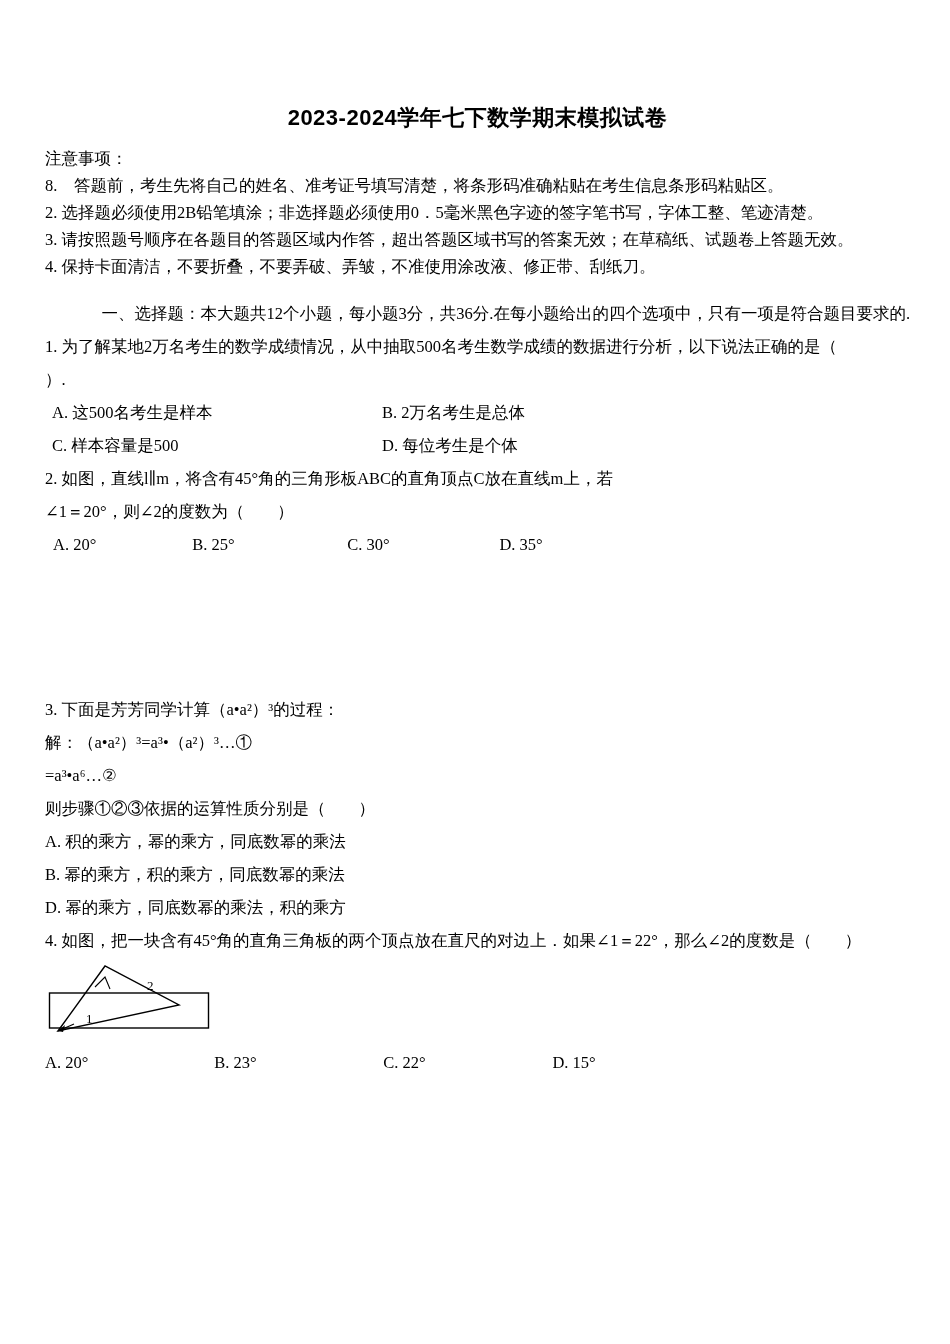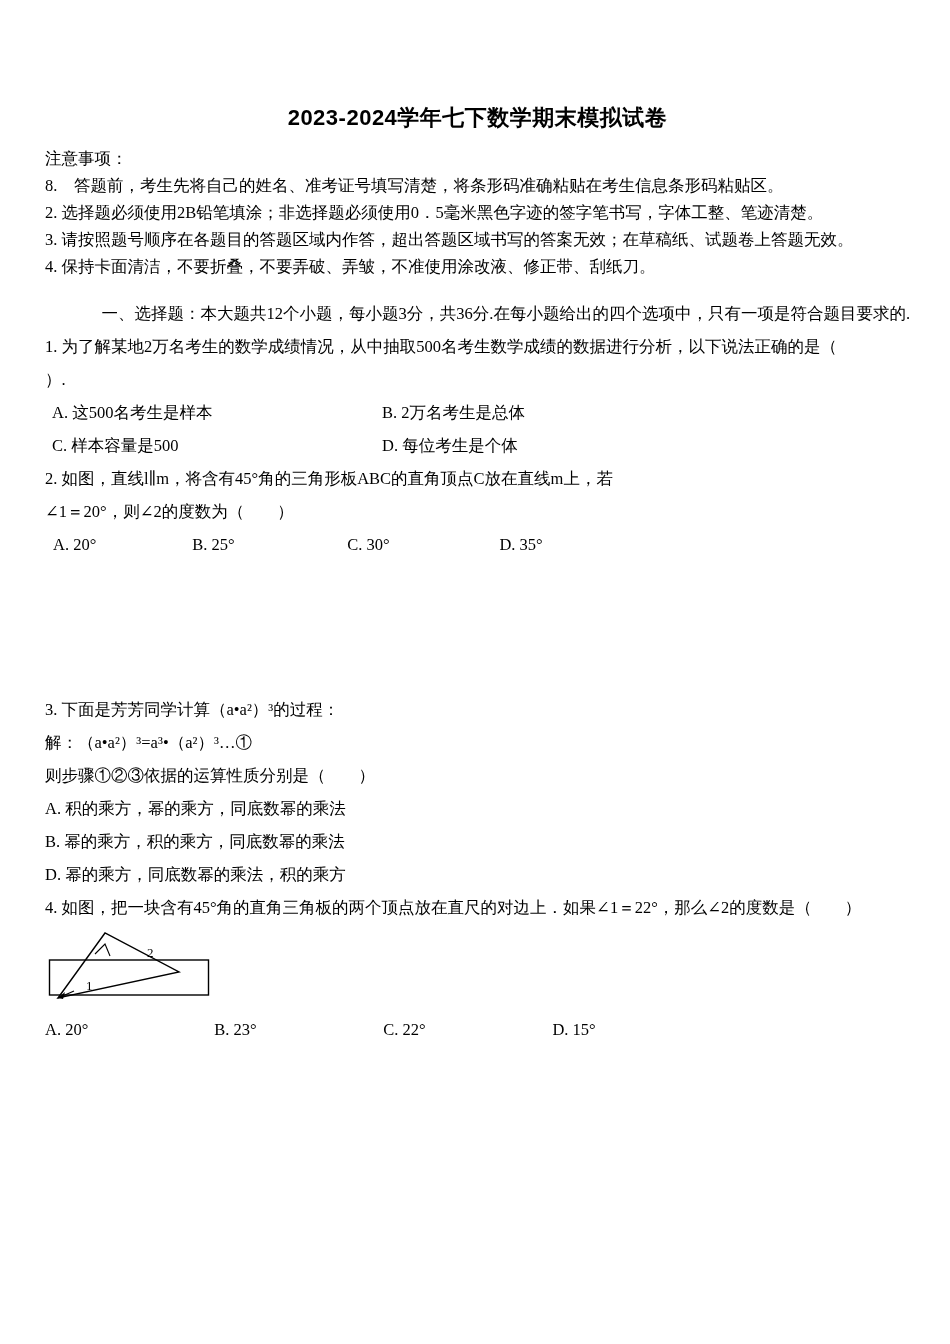--- a/index.html
+++ b/index.html
@@ -76,20 +76,21 @@
       <span class="w2">B. 25°</span>
       <span class="w3">C. 30°</span>
       <span>D. 35°</span>
     </div>
     <div class="figure-gap"></div>
   </div>
 
   <div>
     <div class="ln">3. 下面是芳芳同学计算（a•a²）³的过程：</div>
     <div class="ln">解：（a•a²）³=a³•（a²）³…①</div>
+    <div class="ln">=a³•a⁶…②</div>
     <div class="ln">则步骤①②③依据的运算性质分别是（　　）</div>
     <div class="ln">A. 积的乘方，幂的乘方，同底数幂的乘法</div>
     <div class="ln">B. 幂的乘方，积的乘方，同底数幂的乘法</div>
     <div class="ln">D. 幂的乘方，同底数幂的乘法，积的乘方</div>
   </div>
 
   <div>
     <div class="ln">4. 如图，把一块含有45°角的直角三角板的两个顶点放在直尺的对边上．如果∠1＝22°，那么∠2的度数是（　　）</div>
     <div class="figure-wrap">
       <svg width="168" height="80" viewBox="0 0 168 80">

